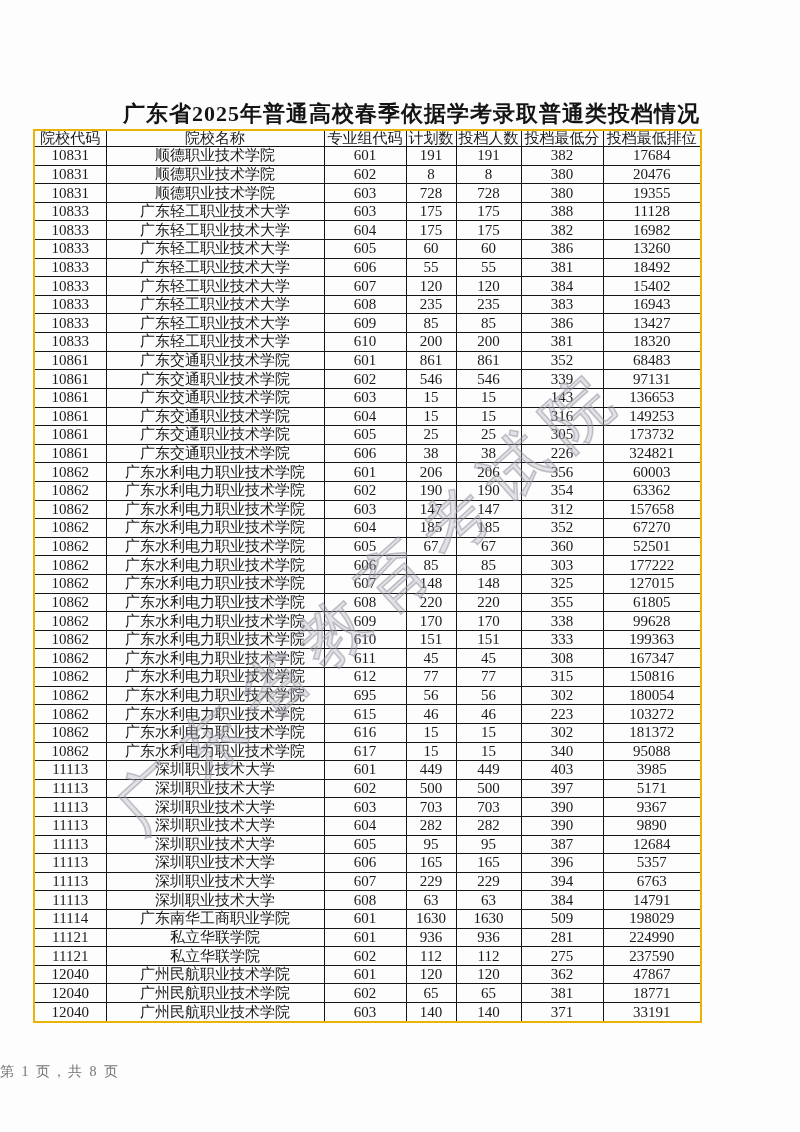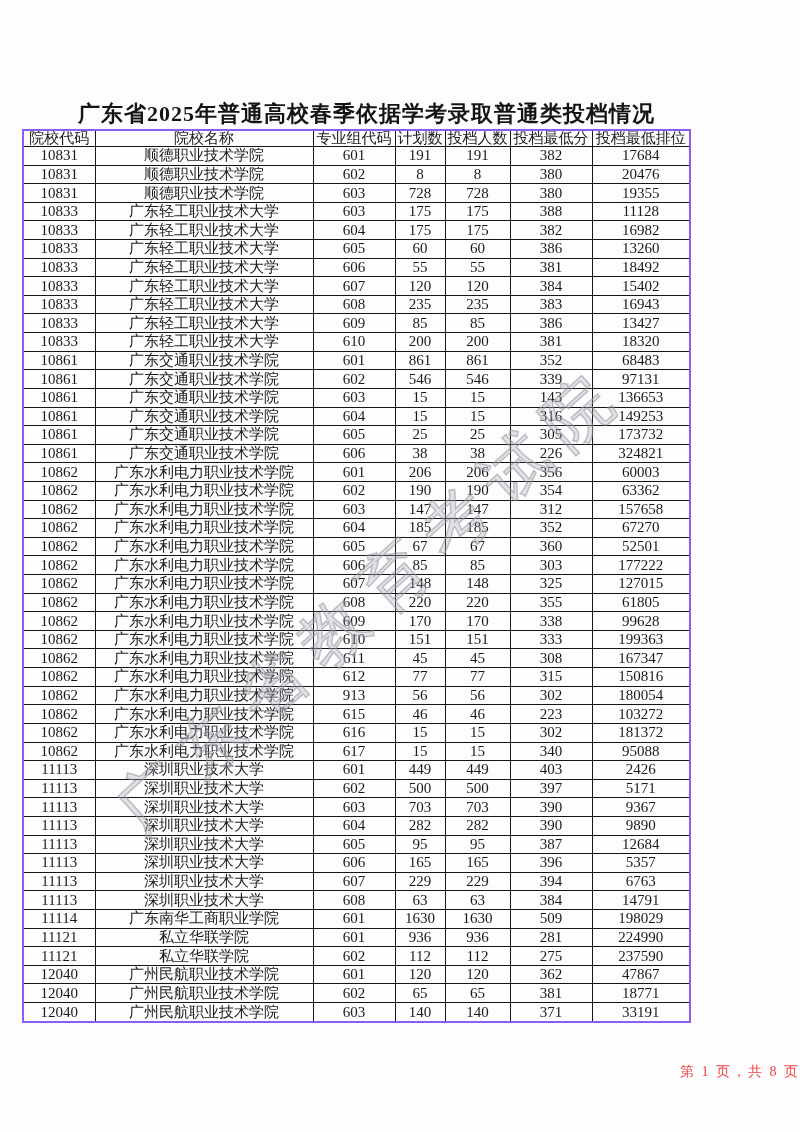--- a/index.html
+++ b/index.html
@@ -13,36 +13,36 @@
     width: 800px;
     height: 1132px;
     background: #fdfdfd;
     overflow: hidden;
   }
   .doc-title {
     position: absolute;
     left: 33px;
     top: 99px;
     width: 667px;
-    text-align: center;
+    text-align: right;
     font-size: 22px;
     font-weight: bold;
     color: #141414;
     letter-spacing: 1px;
     white-space: nowrap;
   }
   table.adm {
     position: absolute;
-    left: 22px;
+    left: 33px;
     top: 129px;
     width: 667px;
     height: 894px;
     border-collapse: collapse;
     table-layout: fixed;
-    border: 2px solid #8b5cf6;
+    border: 2px solid #eab308;
     font-size: 15px;
     color: #1a1a1a;
   }
   table.adm th, table.adm td {
     border: 1px solid #151515;
     padding: 0;
     text-align: center;
     vertical-align: middle;
     line-height: 1;
     overflow: hidden;
@@ -61,23 +61,23 @@
     color: rgba(165, 165, 178, 0.30);
     -webkit-text-stroke: 1.5px rgba(148, 148, 160, 0.55);
     pointer-events: none;
     z-index: 5;
   }
   .page-footer {
     position: absolute;
     left: 0;
     top: 1063px;
     width: 800px;
-    text-align: right;
+    text-align: left;
     font-size: 14px;
-    color: #ef4444;
+    color: #737373;
     letter-spacing: 2px;
   }
 </style>
 </head>
 <body>
 
 <div class="page">
 
   <div class="doc-title">广东省2025年普通高校春季依据学考录取普通类投档情况</div>
 
@@ -360,21 +360,21 @@
           <td>广东水利电力职业技术学院</td>
           <td>612</td>
           <td>77</td>
           <td>77</td>
           <td>315</td>
           <td>150816</td>
         </tr>
         <tr>
           <td>10862</td>
           <td>广东水利电力职业技术学院</td>
-          <td>913</td>
+          <td>695</td>
           <td>56</td>
           <td>56</td>
           <td>302</td>
           <td>180054</td>
         </tr>
         <tr>
           <td>10862</td>
           <td>广东水利电力职业技术学院</td>
           <td>615</td>
           <td>46</td>
@@ -400,21 +400,21 @@
           <td>340</td>
           <td>95088</td>
         </tr>
         <tr>
           <td>11113</td>
           <td>深圳职业技术大学</td>
           <td>601</td>
           <td>449</td>
           <td>449</td>
           <td>403</td>
-          <td>2426</td>
+          <td>3985</td>
         </tr>
         <tr>
           <td>11113</td>
           <td>深圳职业技术大学</td>
           <td>602</td>
           <td>500</td>
           <td>500</td>
           <td>397</td>
           <td>5171</td>
         </tr>

